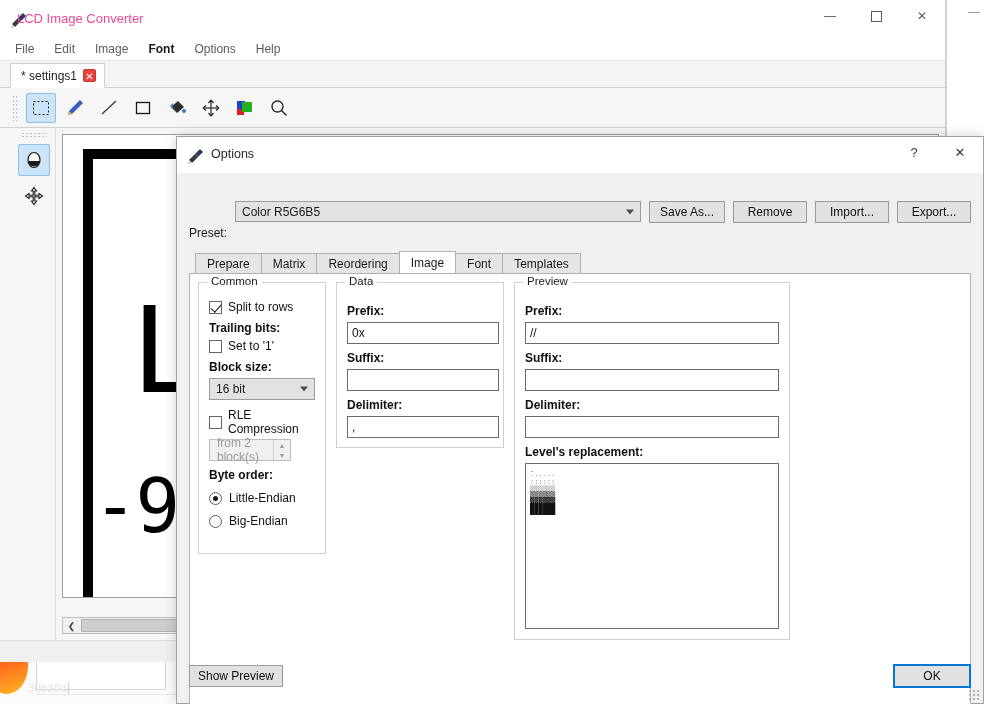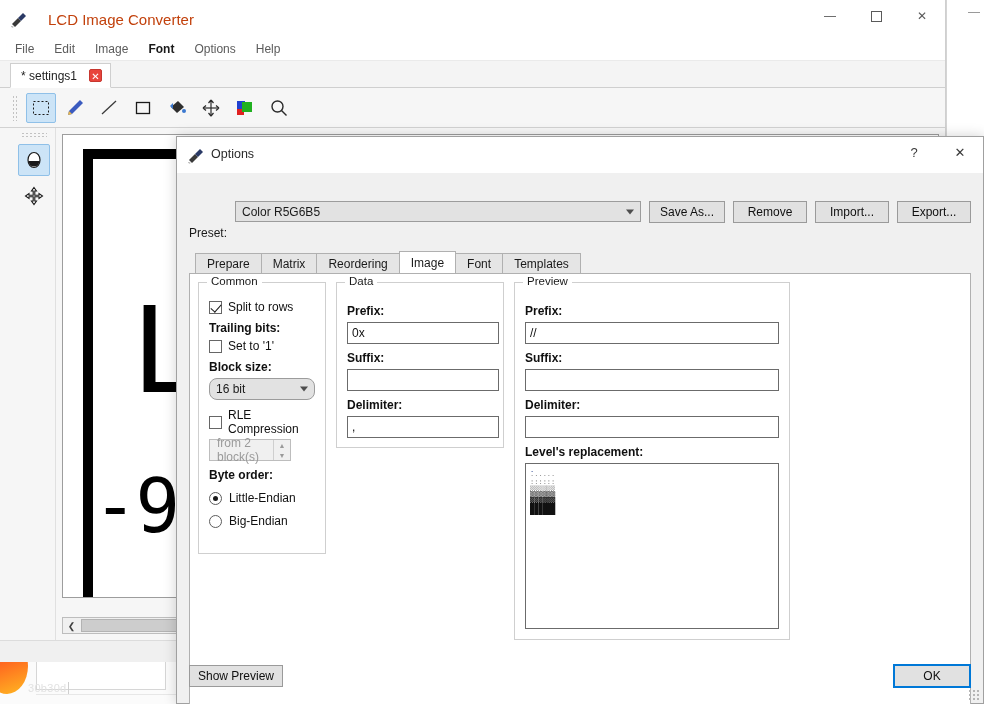--- a/index.html
+++ b/index.html
@@ -54,41 +54,41 @@
   }
 
   
   .main-window {
     position:absolute; left:0; top:0; width:946px; height:640px;
     background:#ffffff; border:1px solid #cfcfcf; border-left:none; border-top:none;
   }
   .titlebar { position:relative; height:38px; background:#ffffff; }
   .title-icon { position:absolute; left:10px; top:10px; width:18px; height:18px; }
   .title-text {
-    position:absolute; left:48px; top:11px; font-size:15px; color:#c2410c;
+    position:absolute; left:17px; top:11px; font-size:13px; color:#ec4899;
   }
   .win-btns { position:absolute; right:0; top:0; display:flex; height:32px; }
   .win-btn {
     width:46px; height:32px; display:flex; align-items:center; justify-content:center;
     color:#5a5a5a; font-size:12px;
   }
 
   .menubar { height:22px; padding-left:6px; display:flex; align-items:center; gap:2px; background:#ffffff; }
   .menu-item { padding:3px 9px; font-size:12px; color:#5b5b5b; }
   .menu-item.strong { color:#1a1a1a; font-weight:bold; }
 
   .menubar-sep { height:1px; background:#eaeaea; }
 
   .tabstrip {
     height:27px; background:#f4f4f4; border-bottom:1px solid #cfcfcf;
     display:flex; align-items:flex-end; padding-left:10px;
   }
   .doc-tab {
     height:25px; background:#ffffff; border:1px solid #cfcfcf; border-bottom:1px solid #ffffff;
-    display:flex; align-items:center; gap:12px; padding:0 8px 0 10px; position:relative; top:1px;
+    display:flex; align-items:center; gap:6px; padding:0 8px 0 10px; position:relative; top:1px;
     font-size:12px; color:#222;
   }
   .tab-close {
     width:13px; height:13px; background:#e8443c; color:#fff; font-size:10px; line-height:13px;
     text-align:center; border-radius:2px; border:1px solid #c7372f;
   }
 
   .toolbar {
     height:40px; background:#f6f6f6; border-bottom:1px solid #d2d2d2;
     display:flex; align-items:center; padding-left:12px; gap:4px;
@@ -199,21 +199,21 @@
   .chk.checked::after {
     content:""; position:absolute; left:3px; top:0px; width:5px; height:9px;
     border:solid #1a1a1a; border-width:0 1.6px 1.6px 0; transform:rotate(42deg);
   }
   .radio-row { display:flex; align-items:center; gap:7px; font-size:12px; color:#101010; margin:9px 0; }
   .radio { width:13px; height:13px; border:1px solid #5c5c5c; border-radius:50%; background:#fff;
     position:relative; flex:0 0 auto; }
   .radio.on::after { content:""; position:absolute; left:3px; top:3px; width:5px; height:5px;
     border-radius:50%; background:#1a1a1a; }
 
-  .combo-sm { width:106px; height:22px; margin:2px 0 8px;border-radius:8px; }
+  .combo-sm { width:106px; height:22px; margin:2px 0 8px; }
   .spin {
     width:82px; height:22px; background:#f0f0f0; border:1px solid #bdbdbd; color:#9a9a9a;
     display:flex; align-items:center; padding-left:7px; font-size:12px; position:relative; margin-top:3px;justify-content:center;
   }
   .spin .arrows {
     position:absolute; right:0; top:0; width:17px; height:100%;
     border-left:1px solid #cfcfcf; display:flex; flex-direction:column;
   }
   .spin .arrows i { flex:1; display:flex; align-items:center; justify-content:center; font-size:7px; color:#9a9a9a; }
 

